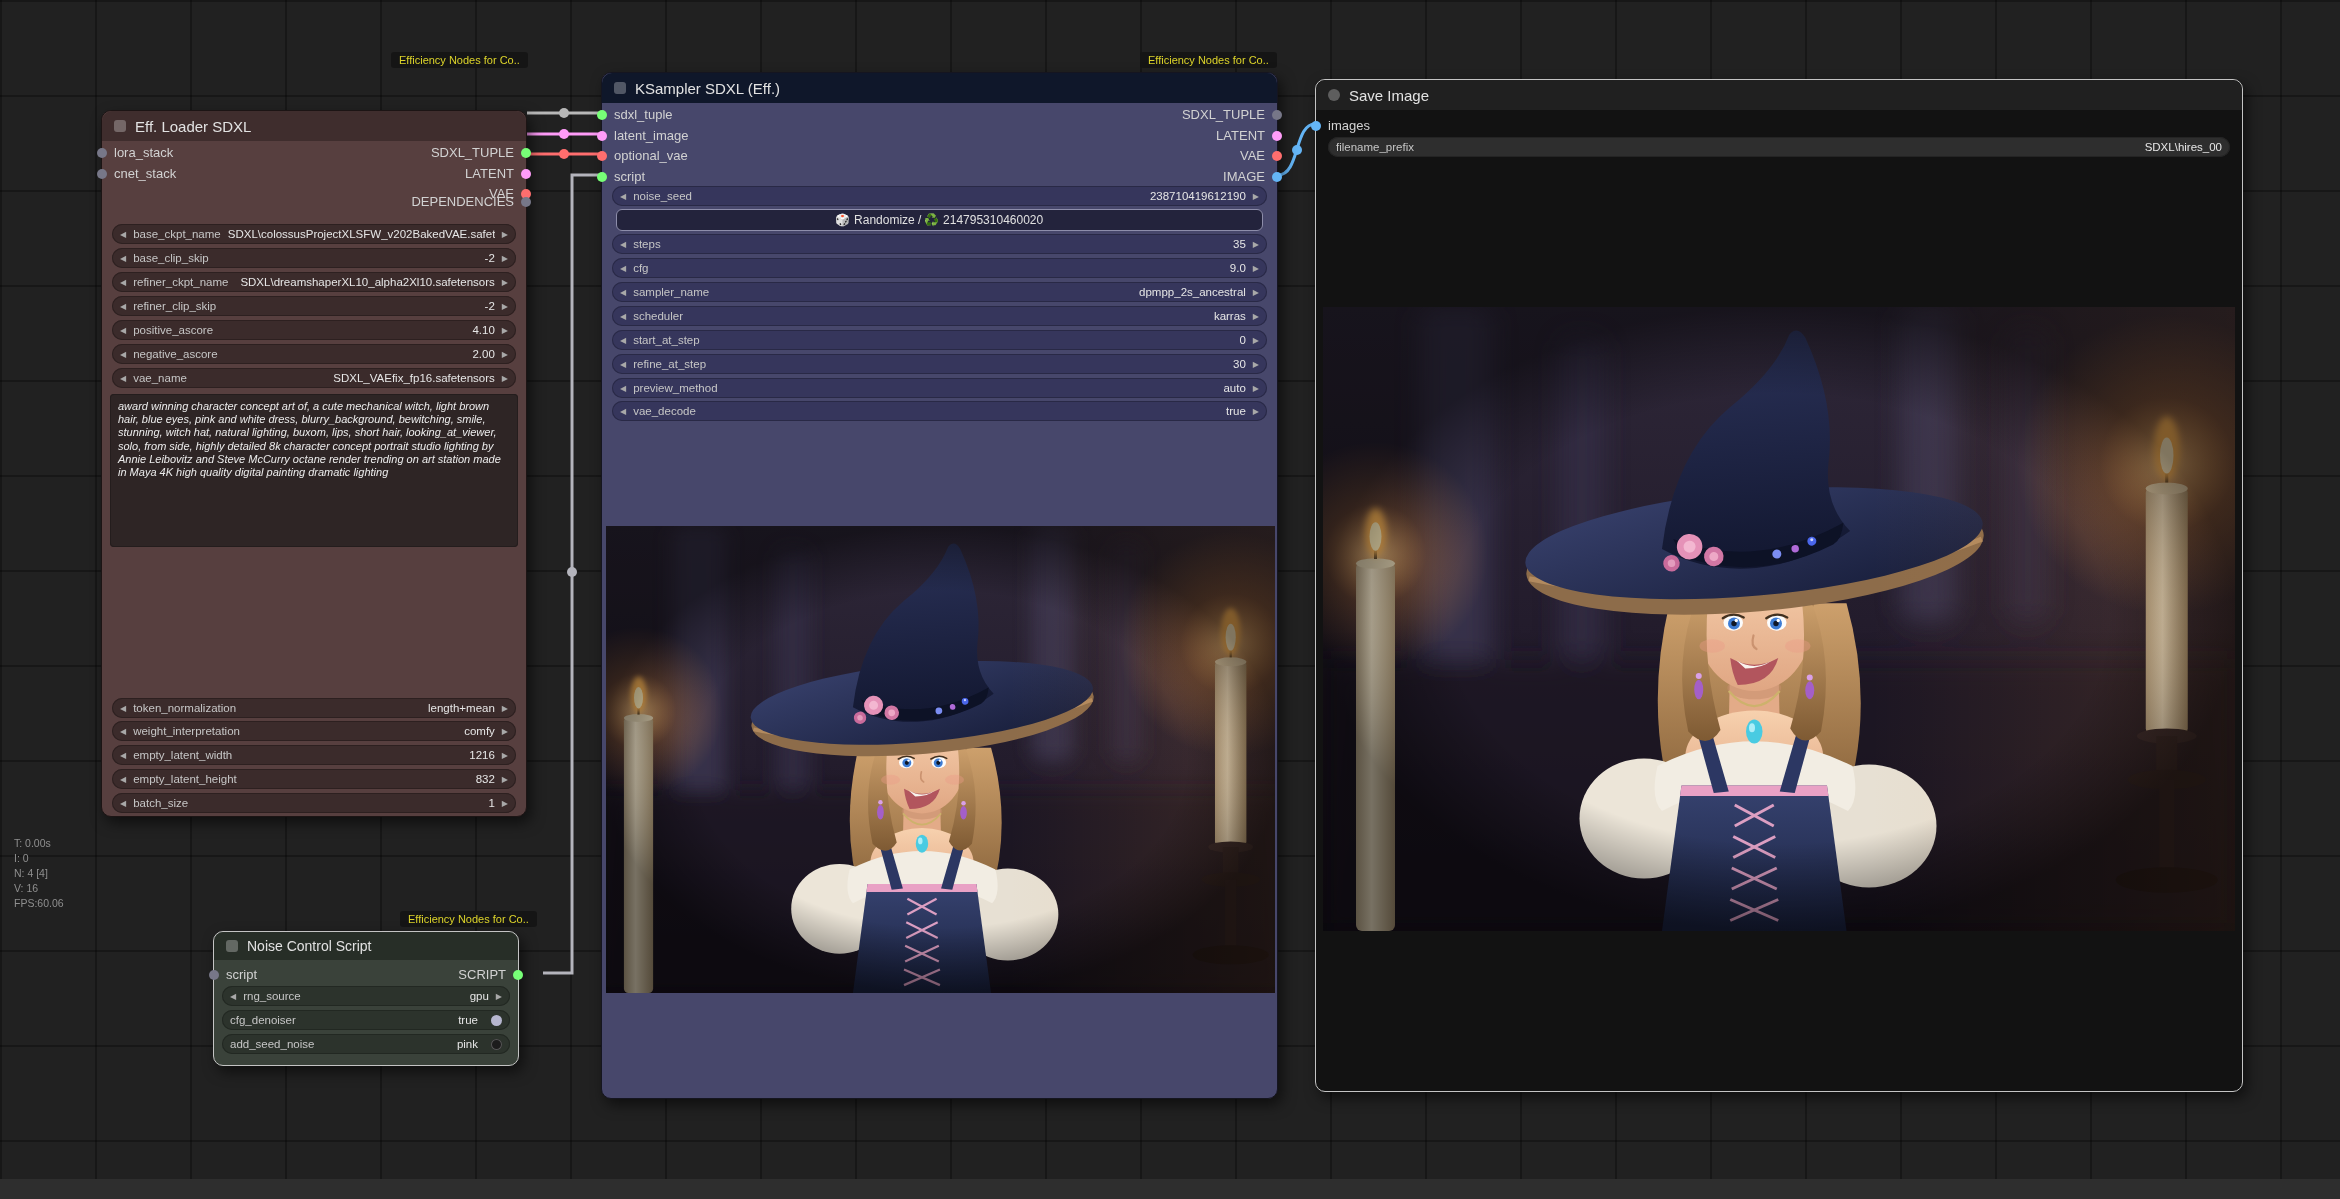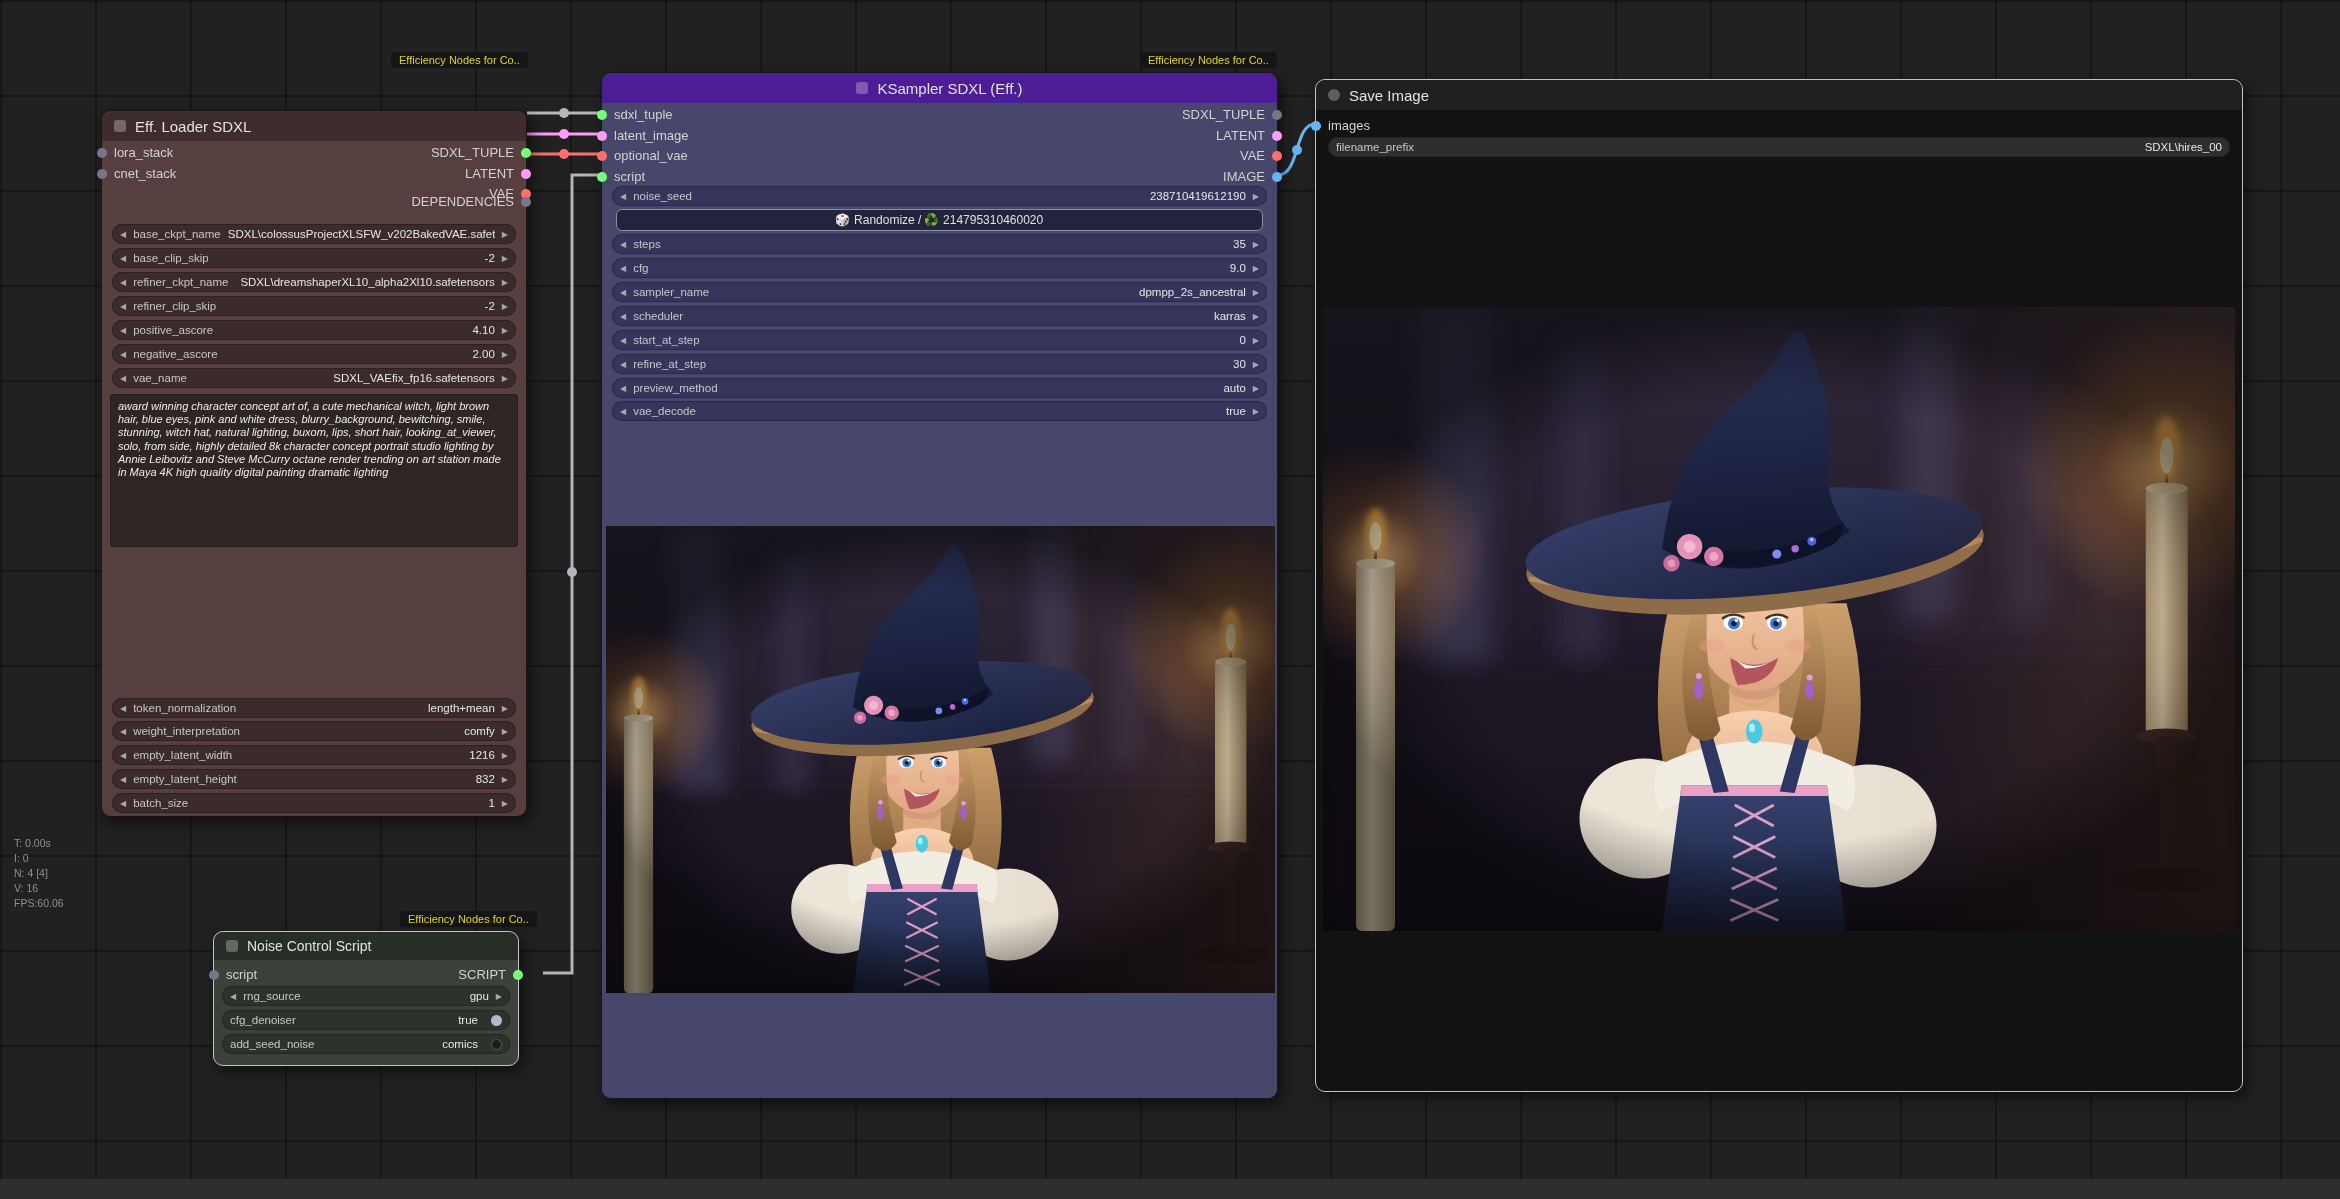--- a/index.html
+++ b/index.html
@@ -39,21 +39,21 @@
   .preview svg { width:100%; height:100%; display:block; }
 
   
   .loader { background:#573f3f; border:1px solid #1c1414;margin-top:38px; }
   .loader .node-header { background:#3f2d2d; }
   .loader .widget { background:#3b2b2b; box-shadow:inset 0 0 0 1px #2d2020; }
   .loader .prompt { background:#2e2525; box-shadow:inset 0 0 0 1px #241d1d;font-style:italic; }
 
   
   .ks { background:#47476b; border:1px solid #151520; }
-  .ks .node-header { background:#4c1d95;justify-content:center; }
+  .ks .node-header { background:#0f172a; }
   .ks .widget { background:#36365c; box-shadow:inset 0 0 0 1px #292946; }
   .rand-btn { position:absolute; left:14px; right:14px; top:136px; height:22px; border-radius:6px;
     background:#23233c; border:1px solid #8d8daa; color:#e0e0e0; font-size:12px;
     display:flex; align-items:center; justify-content:center; white-space:nowrap; }
 
   
   .save { background:#121212; border:1px solid #c4c4c4; }
   .save .node-header { background:#202020; }
   .save .tbox { border-radius:50%; }
   .save .widget { background:#2e2e2e; box-shadow:inset 0 0 0 1px #242424; }
@@ -338,21 +338,21 @@
     <span class="wvalue">gpu</span>
     <span class="warr">▶</span>
   </div>
   <div class="widget" style="top:78px;left:8px;right:8px">
     <span class="wlabel">cfg_denoiser</span>
     <span class="wvalue">true</span>
     <span class="toggledot on"></span>
   </div>
   <div class="widget" style="top:102px;left:8px;right:8px">
     <span class="wlabel">add_seed_noise</span>
-    <span class="wvalue">comics</span>
+    <span class="wvalue">pink</span>
     <span class="toggledot off"></span>
   </div>
 </div>
 
 <div class="stats">
   <div>T: 0.00s</div>
   <div>I: 0</div>
   <div>N: 4 [4]</div>
   <div>V: 16</div>
   <div>FPS:60.06</div>

